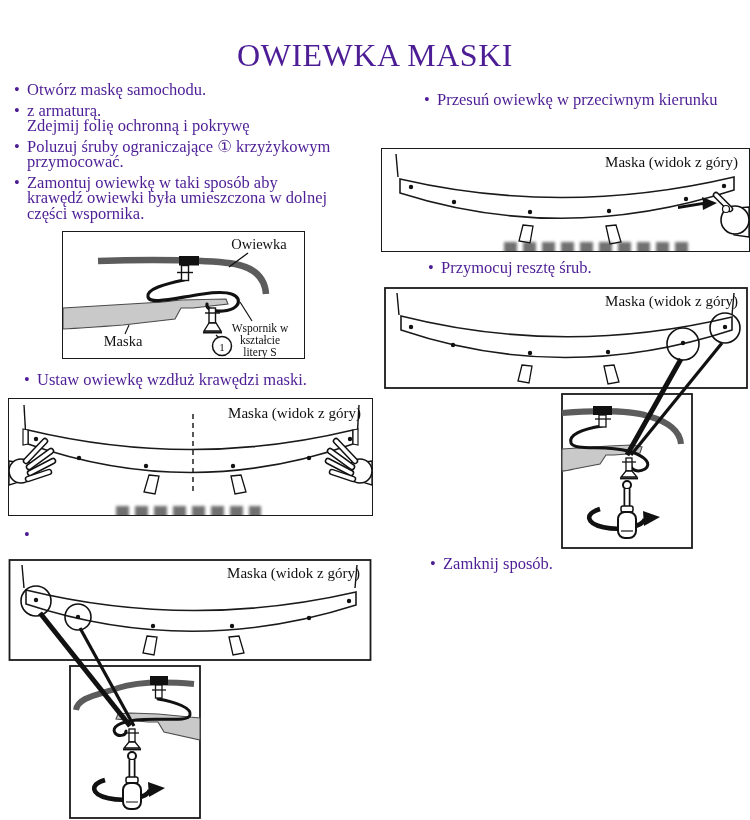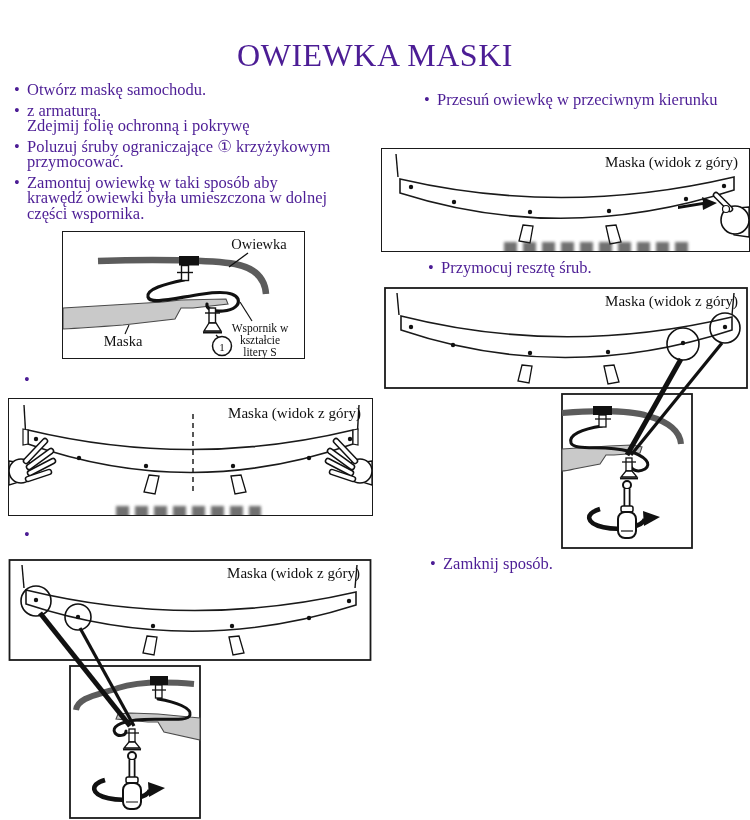--- a/index.html
+++ b/index.html
@@ -93,20 +93,21 @@
       <text x="60" y="114" text-anchor="middle" class="dlabel">Maska</text>
       <text x="197" y="100" text-anchor="middle" class="slabel">Wspornik w</text>
       <text x="197" y="112" text-anchor="middle" class="slabel">kształcie</text>
       <text x="197" y="124" text-anchor="middle" class="slabel">litery S</text>
     </svg>
   </div>
 
   <div class="abs steps" style="top:372px;left:24px;width:340px;">
     <div class="step">
         <span class="blt">•</span>
+      <span>Ustaw owiewkę wzdłuż krawędzi maski.</span>
       </div>
   </div>
 
   <div class="abs dbox" style="top:398px;left:8px;width:363px;height:116px;">
     <svg width="363" height="116" viewBox="0 0 363 116">
       <line x1="15" y1="6" x2="16.5" y2="32" stroke="#111" stroke-width="1.4"></line>
       <line x1="350" y1="6" x2="348.5" y2="32" stroke="#111" stroke-width="1.4"></line>
       <path d="M19 31 Q182 70 344 31 L344 45 Q182 102 19 45 Z" fill="#fff" stroke="#1a1a1a" stroke-width="1.6"></path>
       <path d="M14 30 L19 31 L19 45 L14 46 Z" fill="#fff" stroke="#1a1a1a" stroke-width="1.2"></path>
       <path d="M344 31 L349 30 L349 46 L344 45 Z" fill="#fff" stroke="#1a1a1a" stroke-width="1.2"></path>

